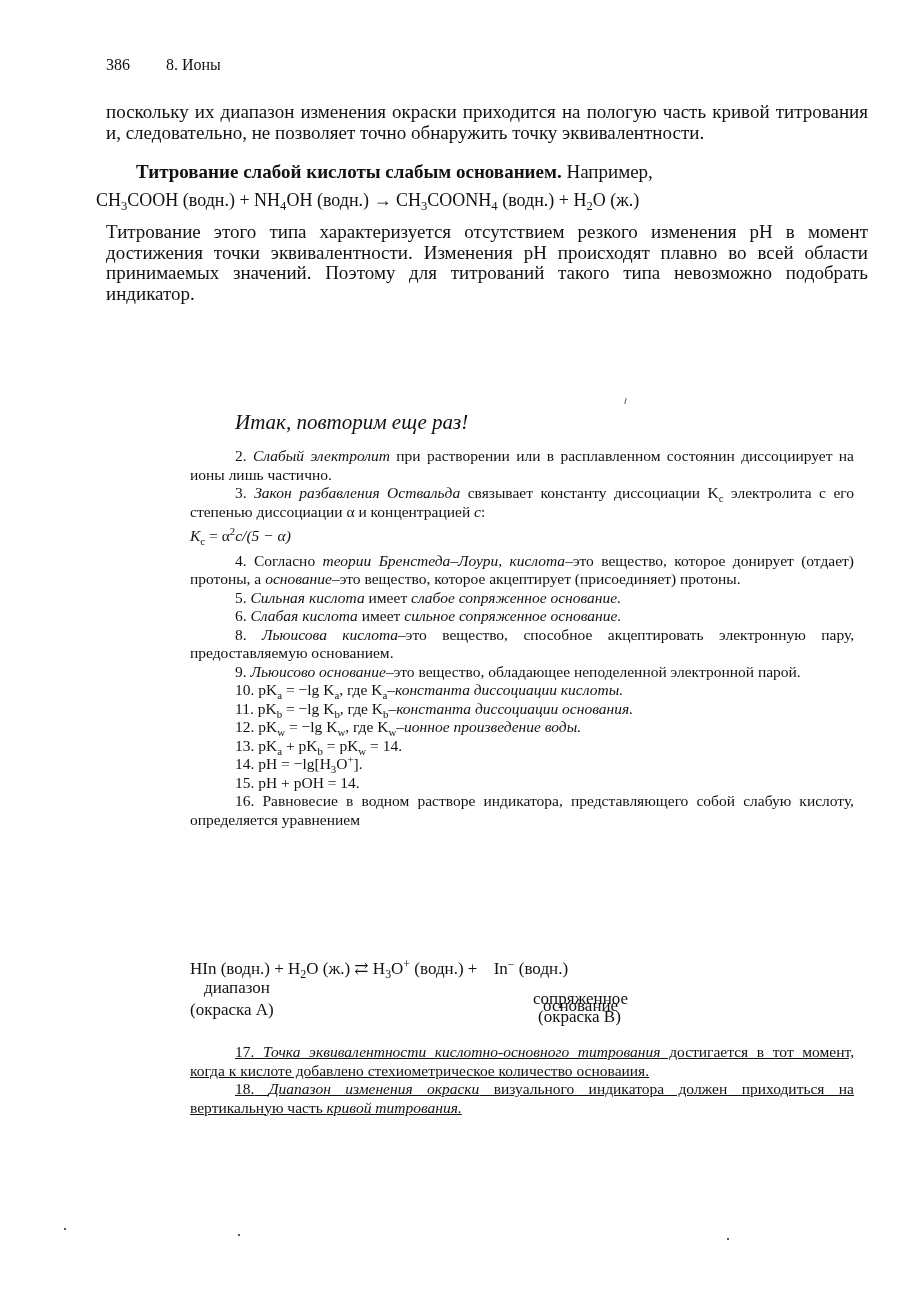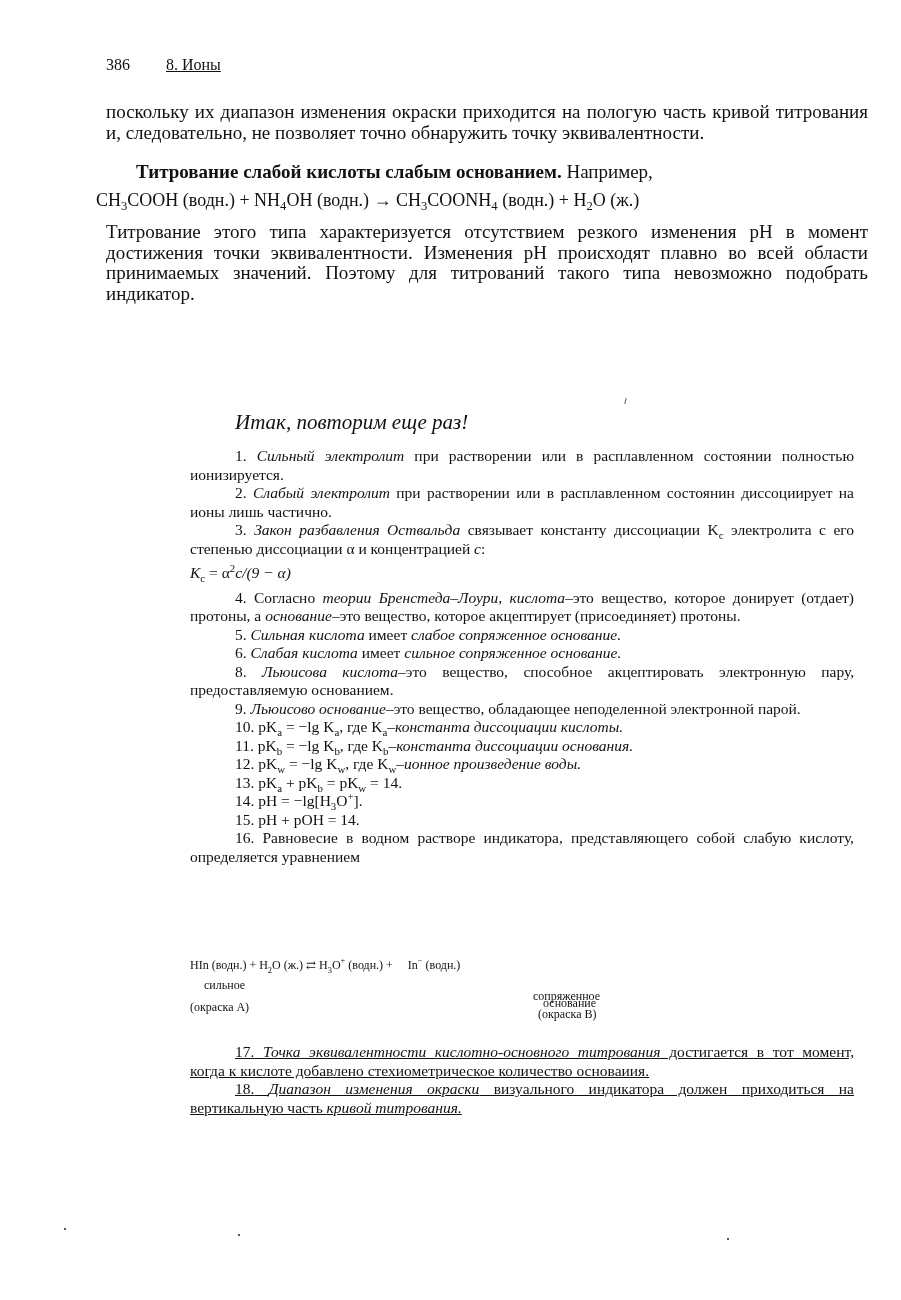--- a/index.html
+++ b/index.html
@@ -1,35 +1,35 @@
 <!DOCTYPE html>
 <html><head>
 <meta charset="utf-8">
 <style>
   html, body { margin:0; padding:0; background:#fff; }
   body { width:901px; height:1300px; position:relative; overflow:hidden;
          font-family:"Liberation Serif", "DejaVu Serif", serif; color:#111; }
   .abs { position:absolute; }
-  .header { left:106px; top:56px; font-size:16px;text-decoration:underline; }
+  .header { left:106px; top:56px; font-size:16px; }
   .header .num { display:inline-block; width:60px; }
   .p { font-size:19px; line-height:20.5px; text-align:justify; text-align-last:left; }
   .p1 { left:106px; top:102px; width:762px; }
   .p2 { left:106px; top:162px; width:762px; }
   .eq1 { left:96px; top:190px; font-size:18px; white-space:nowrap; }
   .p3 { left:106px; top:222px; width:762px; }
   b.run { font-weight:bold; }
   sub { font-size:70%; vertical-align:-4px; line-height:0; }
   sup { font-size:70%; vertical-align:6px; line-height:0; }
   .tick { left:625px; top:398px; width:1px; height:6px; background:#555; transform:rotate(15deg); }
   .summary-title { left:235px; top:410px; font-size:21px; font-style:italic; }
   .list { left:190px; width:664px; font-size:15.5px; line-height:18.5px; }
   .item { text-align:justify; text-indent:45px; text-align-last:left; }
   .item i { font-style:italic; }
   .formula { text-indent:0; margin:6px 0 6px 0; }
-  .eqblock { left:190px; top:958px; width:460px; height:80px; font-size:12px; }
+  .eqblock { left:190px; top:958px; width:460px; height:80px; font-size:17px; }
   .eqline { position:absolute; left:0; top:0; white-space:nowrap; }
   .lbl { position:absolute; white-space:nowrap; text-align:center; }
   .list2 { top:1043px;text-decoration:underline; }
   .dot { width:2px; height:2px; background:#555; }
 </style>
 </head>
 <body>
 
 <div class="abs header">
   <span class="num">386</span><span>8. Ионы</span>
@@ -43,41 +43,40 @@
 
 <div class="abs eq1"><span>CH</span><sub>3</sub><span>COOH (водн.) + NH</span><sub>4</sub><span>OH (водн.) → CH</span><sub>3</sub><span>COONH</span><sub>4</sub><span> (водн.) + H</span><sub>2</sub><span>O (ж.)</span></div>
 
 <div class="abs p p3">Титрование этого типа характеризуется отсутствием резкого изменения pH в момент достижения точки эквивалентности. Изменения pH происходят плавно во всей области принимаемых значений. Поэтому для титрований такого типа невозможно подобрать индикатор.</div>
 
 <div class="abs tick"></div>
 
 <div class="abs summary-title">Итак, повторим еще раз!</div>
 
 <div class="abs list" style="top:447px">
-  <div class="item"><span>1.</span> <i>Сильный электролит</i><span> при растворении или в расплавленном состоянии полностью ионизируется.</span></div>
   <div class="item"><span>2.</span> <i>Слабый электролит</i><span> при растворении или в расплавленном состоянин диссоциирует на ионы лишь частично.</span></div>
   <div class="item"><span>3.</span> <i>Закон разбавления Оствальда</i><span> связывает константу диссоциации K</span><sub>c</sub><span> электролита с его степенью диссоциации α и концентрацией </span><i>c</i><span>:</span></div>
-  <div class="item formula"><i>K</i><sub>c</sub><span> = α</span><sup>2</sup><i>c/(9 − α)</i></div>
+  <div class="item formula"><i>K</i><sub>c</sub><span> = α</span><sup>2</sup><i>c/(5 − α)</i></div>
   <div class="item"><span>4.</span><span> Согласно </span><i>теории Бренстеда–Лоури, кислота</i><span>–это вещество, которое донирует (отдает) протоны, а </span><i>основание</i><span>–это вещество, которое акцептирует (присоединяет) протоны.</span></div>
   <div class="item"><span>5.</span> <i>Сильная кислота</i><span> имеет </span><i>слабое сопряженное основание.</i></div>
   <div class="item"><span>6.</span> <i>Слабая кислота</i><span> имеет </span><i>сильное сопряженное основание.</i></div>
   <div class="item"><span>8.</span> <i>Льюисова кислота</i><span>–это вещество, способное акцептировать электронную пару, предоставляемую основанием.</span></div>
   <div class="item"><span>9.</span> <i>Льюисово основание</i><span>–это вещество, обладающее неподеленной электронной парой.</span></div>
   <div class="item"><span>10.</span><span> pK</span><sub>a</sub><span> = −lg K</span><sub>a</sub><span>, где K</span><sub>a</sub><i>–константа диссоциации кислоты.</i></div>
   <div class="item"><span>11.</span><span> pK</span><sub>b</sub><span> = −lg K</span><sub>b</sub><span>, где K</span><sub>b</sub><i>–константа диссоциации основания.</i></div>
   <div class="item"><span>12.</span><span> pK</span><sub>w</sub><span> = −lg K</span><sub>w</sub><span>, где K</span><sub>w</sub><i>–ионное произведение воды.</i></div>
   <div class="item"><span>13.</span><span> pK</span><sub>a</sub><span> + pK</span><sub>b</sub><span> = pK</span><sub>w</sub><span> = 14.</span></div>
   <div class="item"><span>14.</span><span> pH = −lg[H</span><sub>3</sub><span>O</span><sup>+</sup><span>].</span></div>
   <div class="item"><span>15.</span><span> pH + pOH = 14.</span></div>
   <div class="item"><span>16.</span><span> Равновесие в водном растворе индикатора, представляющего собой слабую кислоту, определяется уравнением</span></div>
 </div>
 
 <div class="abs eqblock">
   <div class="eqline"><span>HIn (водн.) + H</span><sub>2</sub><span>O (ж.) ⇄ H</span><sub>3</sub><span>O</span><sup>+</sup><span> (водн.) + </span><span style="display:inline-block;width:12px"></span><span>In</span><sup>−</sup><span> (водн.)</span></div>
-  <div class="lbl" style="left:14px;top:20px">сильное</div>
+  <div class="lbl" style="left:14px;top:20px">диапазон</div>
   <div class="lbl" style="left:0;top:42px">(окраска A)</div>
   <div class="lbl" style="left:343px;top:31px">сопряженное</div>
   <div class="lbl" style="left:353px;top:38px">основание</div>
   <div class="lbl" style="left:348px;top:49px">(окраска B)</div>
 </div>
 
 <div class="abs list list2">
   <div class="item"><span>17.</span> <i>Точка эквивалентности кислотно-основного титрования</i><span> достигается в тот момент, когда к кислоте добавлено стехиометрическое количество основаиия.</span></div>
   <div class="item"><span>18.</span> <i>Диапазон изменения окраски</i><span> визуального индикатора должен приходиться на вертикальную часть </span><i>кривой титрования.</i></div>
 </div>

